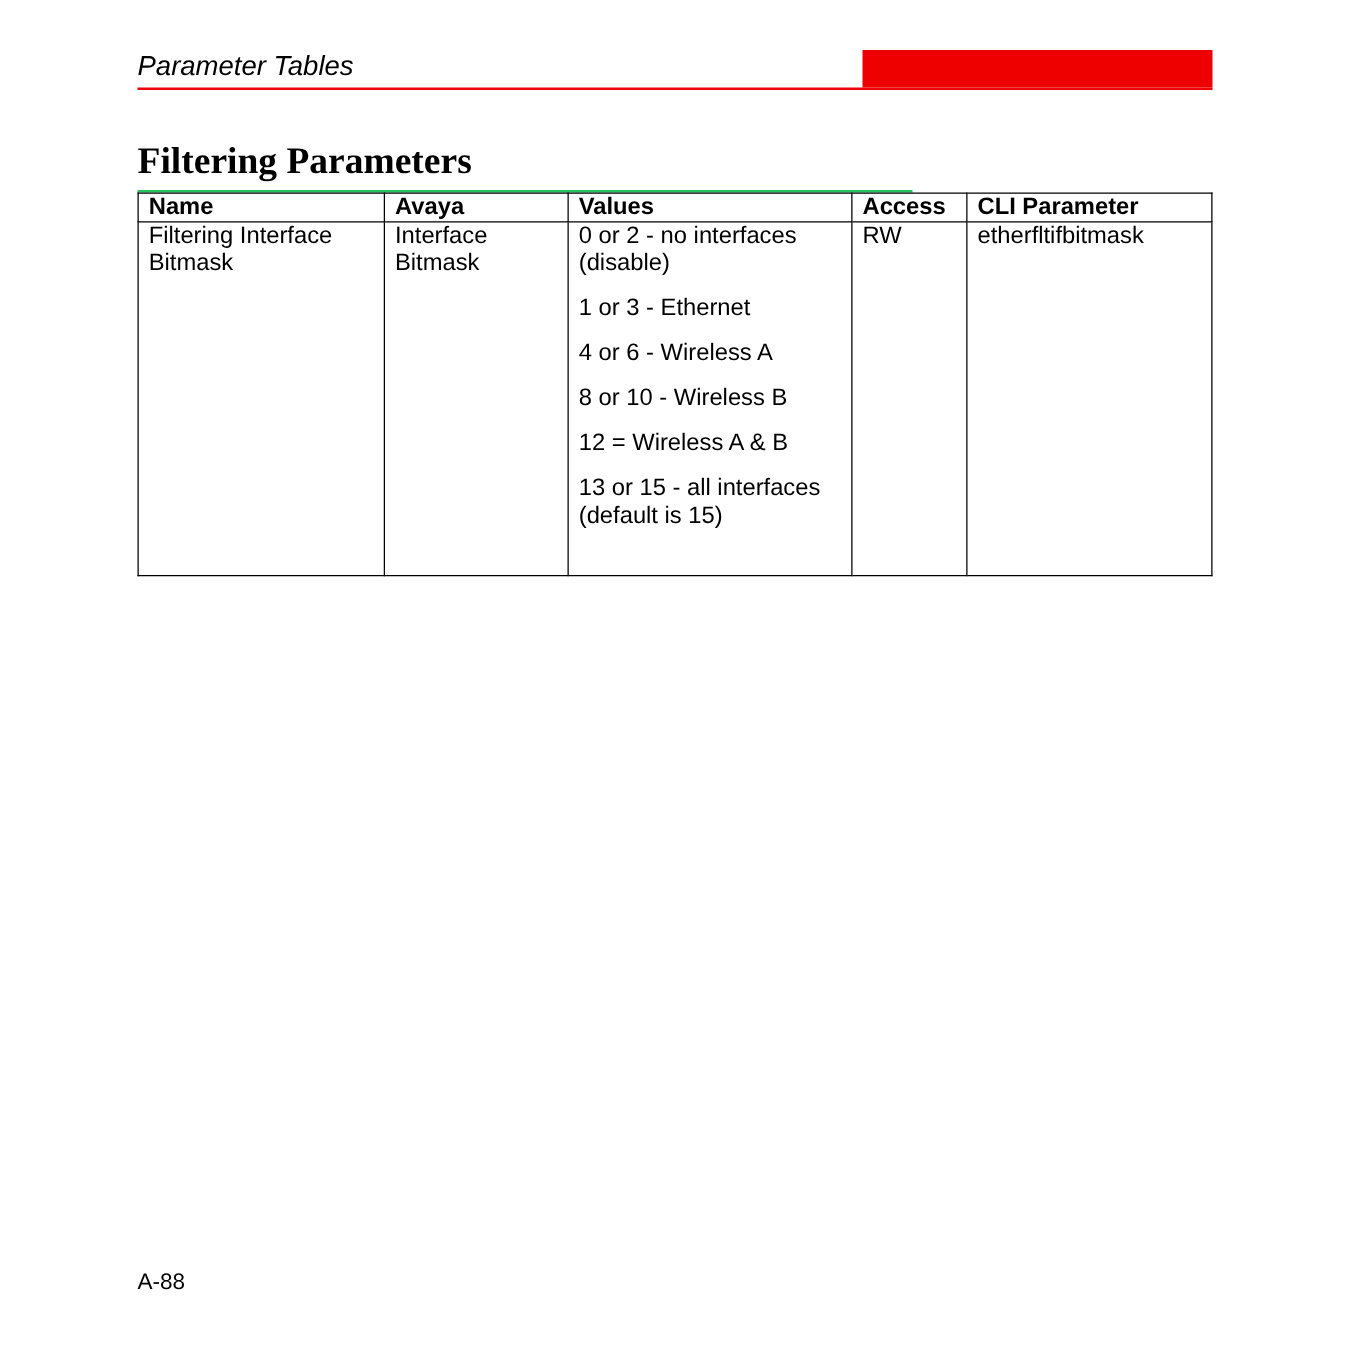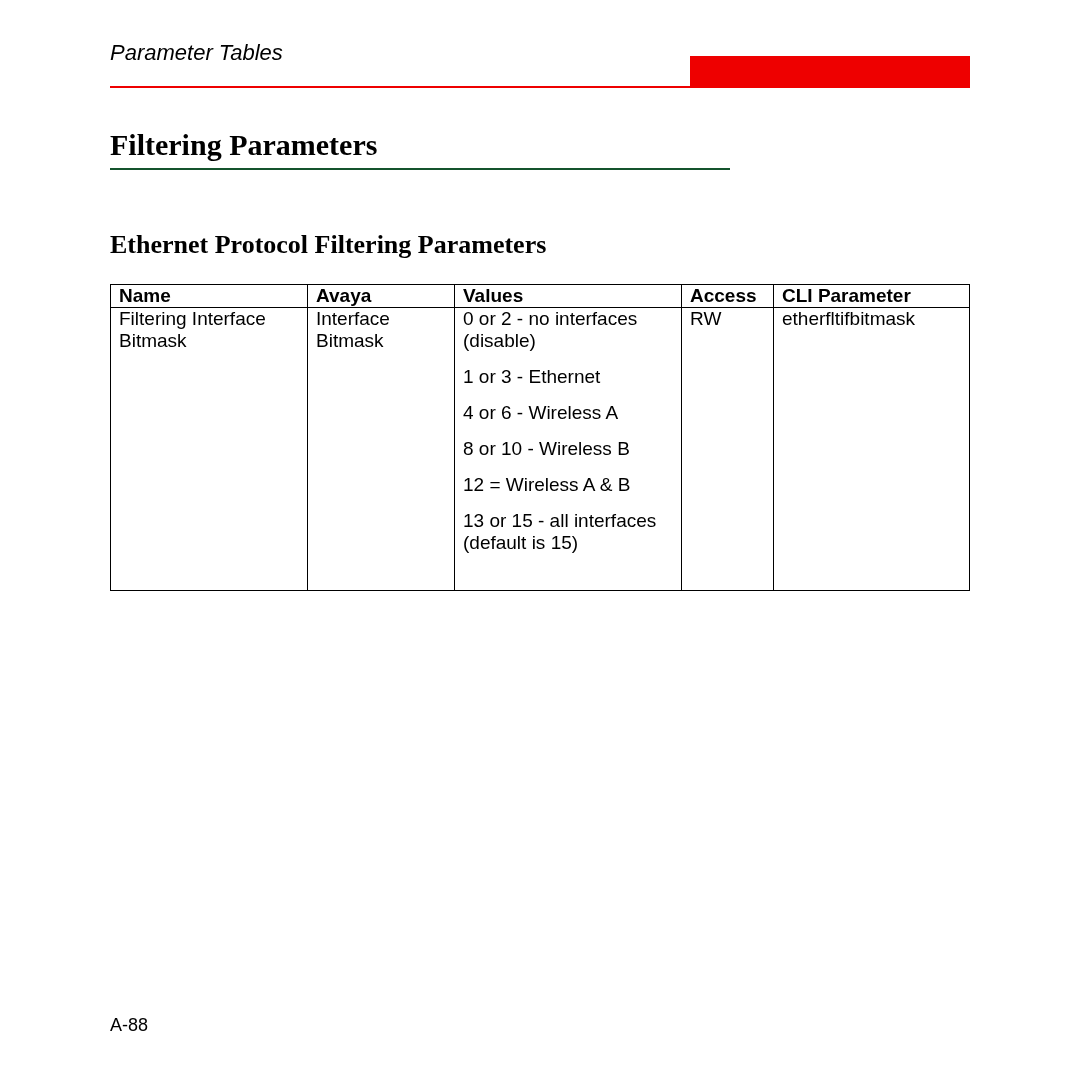--- a/index.html
+++ b/index.html
@@ -20,33 +20,33 @@
       display: flex;
       justify-content: space-between;
       align-items: flex-end;
       border-bottom: 2px solid #ee0000;
       padding-bottom: 0;
     }
     .header-title {
       font-style: italic;
       font-size: 22px;
       font-family: Arial, Helvetica, sans-serif;
-      padding-bottom: 20px;
+      padding-bottom: 4px;
     }
     .red-block {
       width: 280px;
       height: 30px;
       background: #ee0000;
     }
     .h1 {
       font-family: "Times New Roman", Times, serif;
       font-weight: bold;
       font-size: 30px;
       margin-top: 40px;
-      border-bottom: 2px solid #14532d;
+      border-bottom: 2px solid #22c55e;
       padding-bottom: 6px;
       width: 620px;
     }
     .h2 {
       font-family: "Times New Roman", Times, serif;
       font-weight: bold;
       font-size: 26px;
       margin-top: 60px;
       margin-bottom: 24px;
     }
@@ -89,21 +89,20 @@
 <body>
 
 <div class="page">
   <div class="header-row">
     <div class="header-title">Parameter Tables</div>
     <div class="red-block"></div>
   </div>
 
   <div class="h1">Filtering Parameters</div>
 
-  <div class="h2">Ethernet Protocol Filtering Parameters</div>
 
   <table class="params">
     <thead>
       <tr>
         <th class="col-name">Name</th>
         <th class="col-type">Avaya</th>
         <th class="col-values">Values</th>
         <th class="col-access">Access</th>
         <th class="col-cli">CLI Parameter</th>
       </tr>

